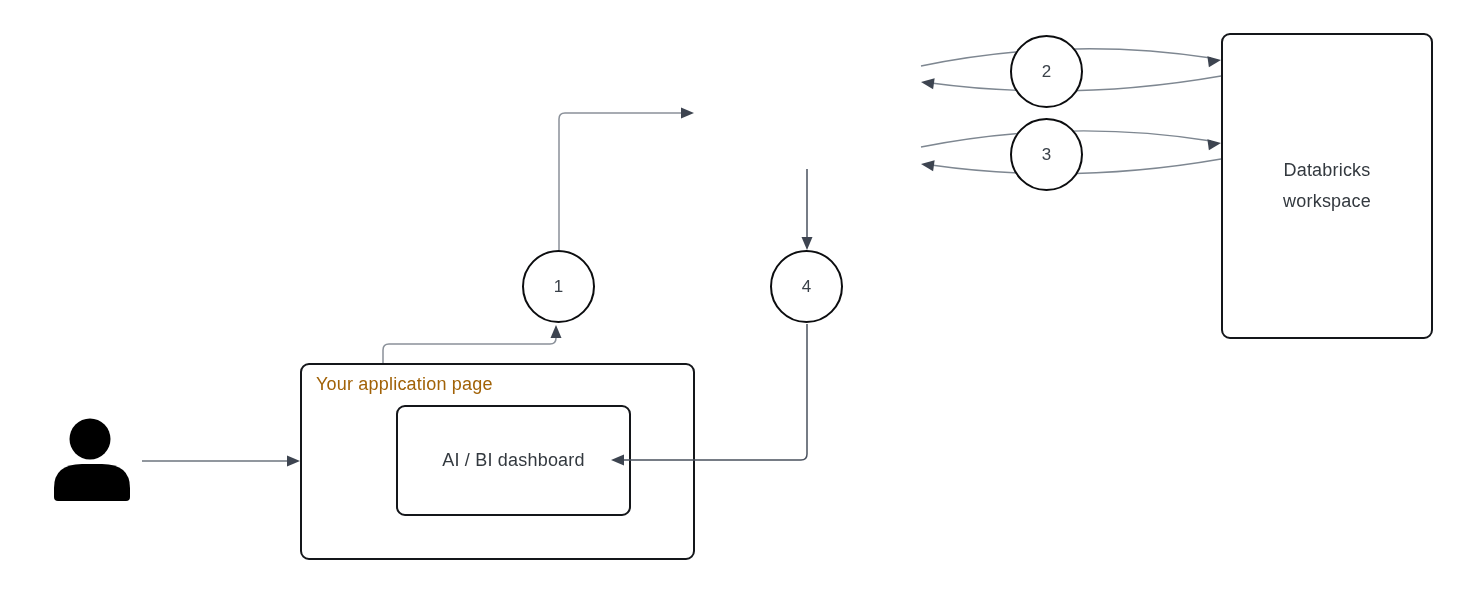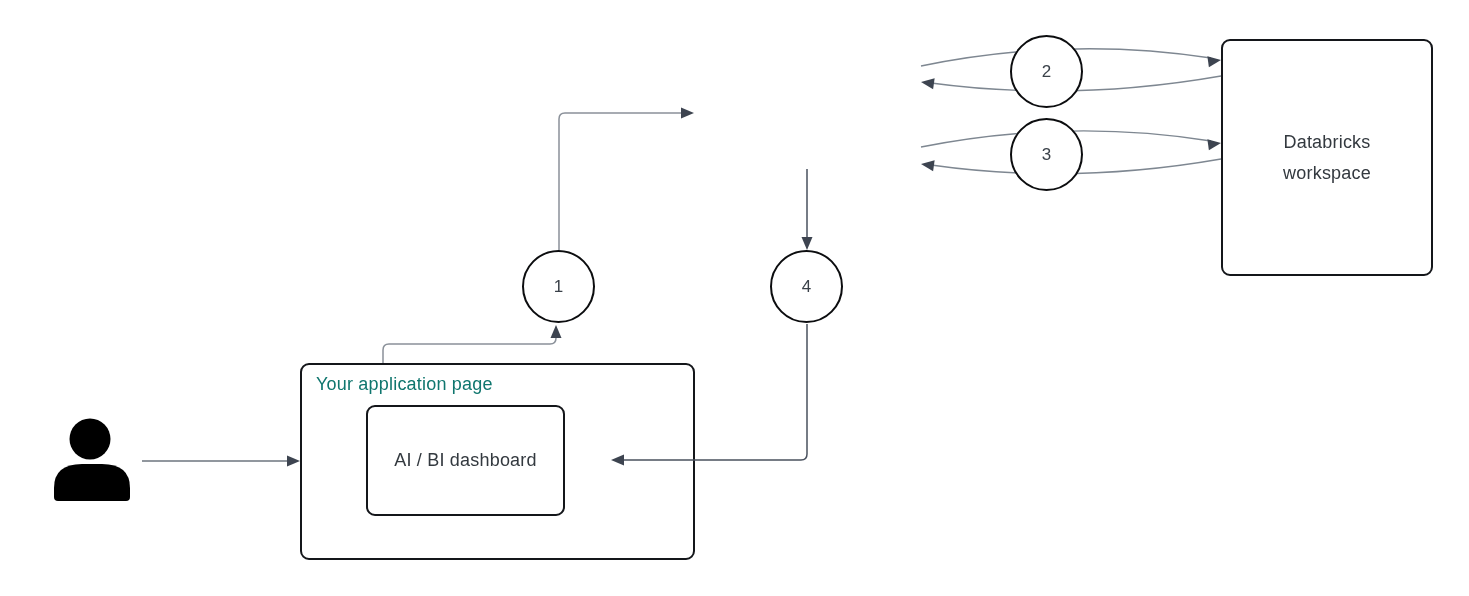--- a/index.html
+++ b/index.html
@@ -31,26 +31,26 @@
     justify-content: center;
     text-align: center;
   }
 
   .app-box       { left: 300px; top: 363px; width: 395px; height: 197px; }
   .app-box .corner-label {
     position: absolute;
     left: 14px;
     top: 9px;
     font-size: 18px;
-    color: #0f766e;
+    color: #a16207;
     white-space: nowrap;
   }
-  .dashboard-box { left: 366px; top: 405px; width: 199px; height: 111px; }
+  .dashboard-box { left: 396px; top: 405px; width: 235px; height: 111px; }
   .server-box    { left: 695px; top: 57px;  width: 224px; height: 111px; }
-  .databricks-box{ left: 1221px; top: 33px; width: 212px; height: 237px; line-height: 1.7; margin-top: 6px; }
+  .databricks-box{ left: 1221px; top: 33px; width: 212px; height: 306px; line-height: 1.7; }
 
   
   .wires {
     position: absolute;
     inset: 0;
     z-index: 2;
     pointer-events: none;
   }
 
   

